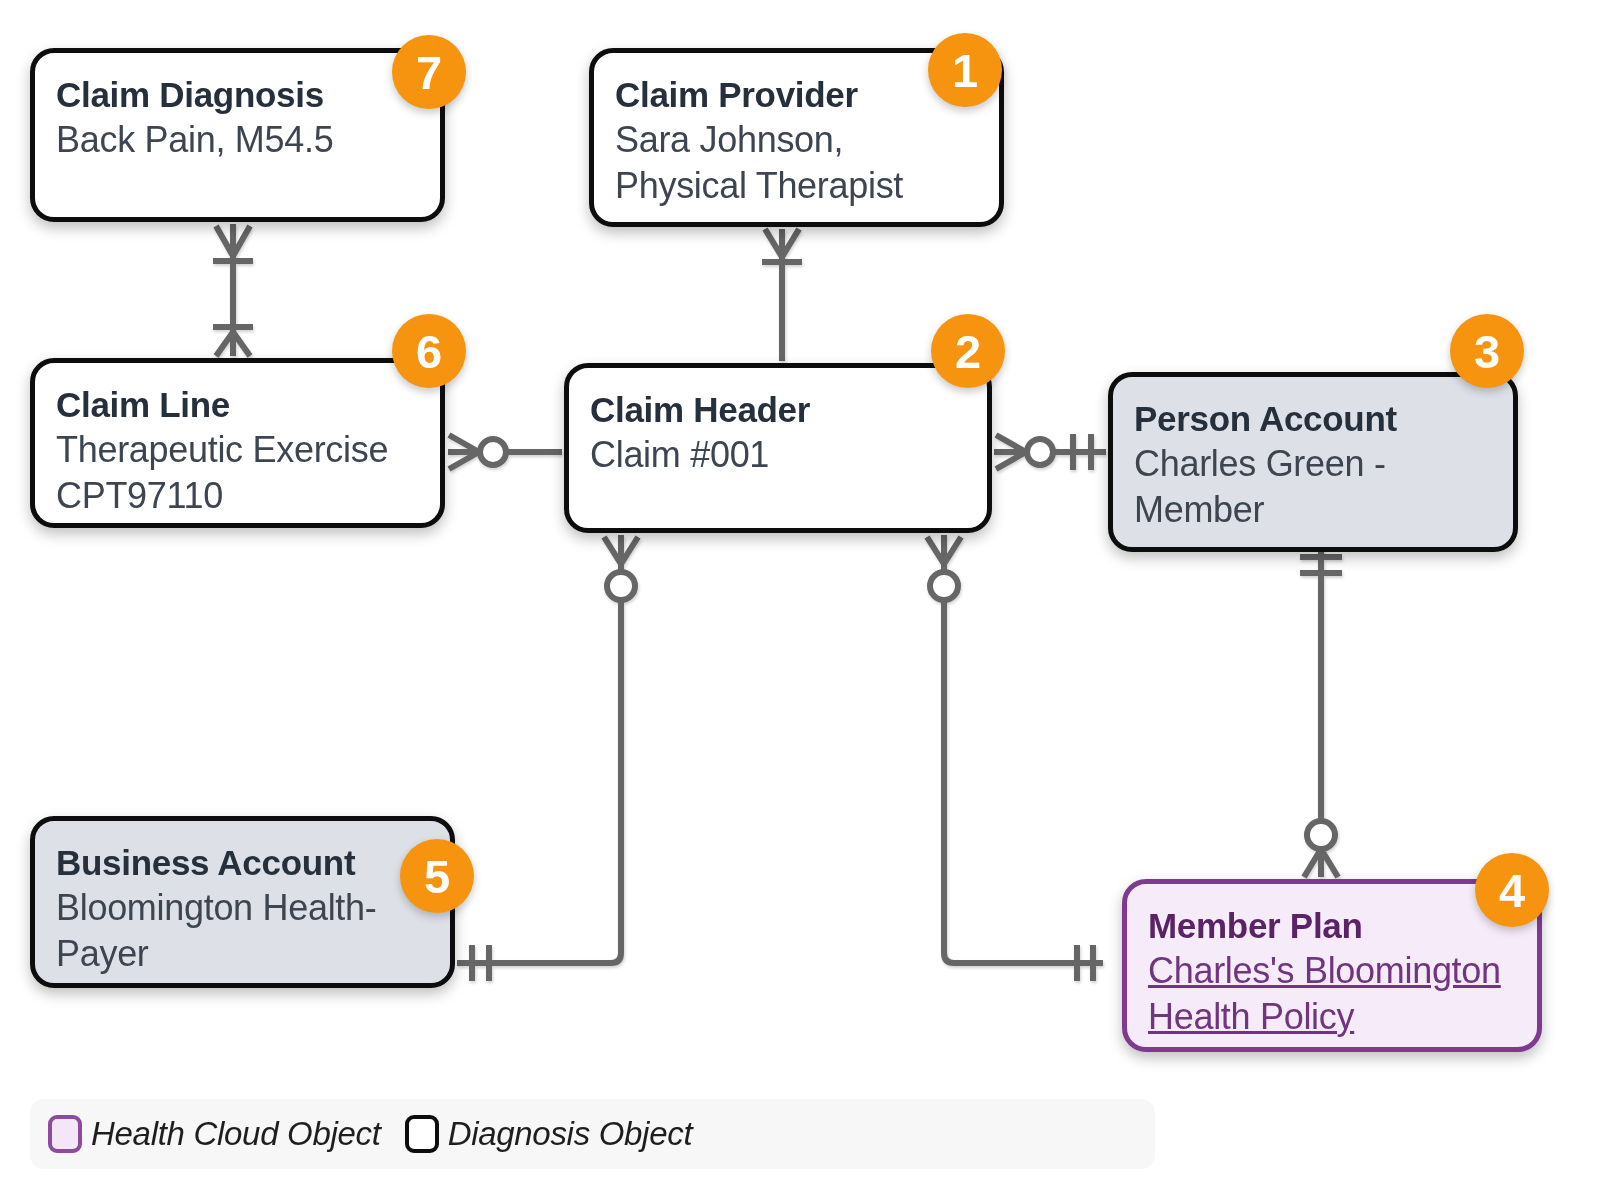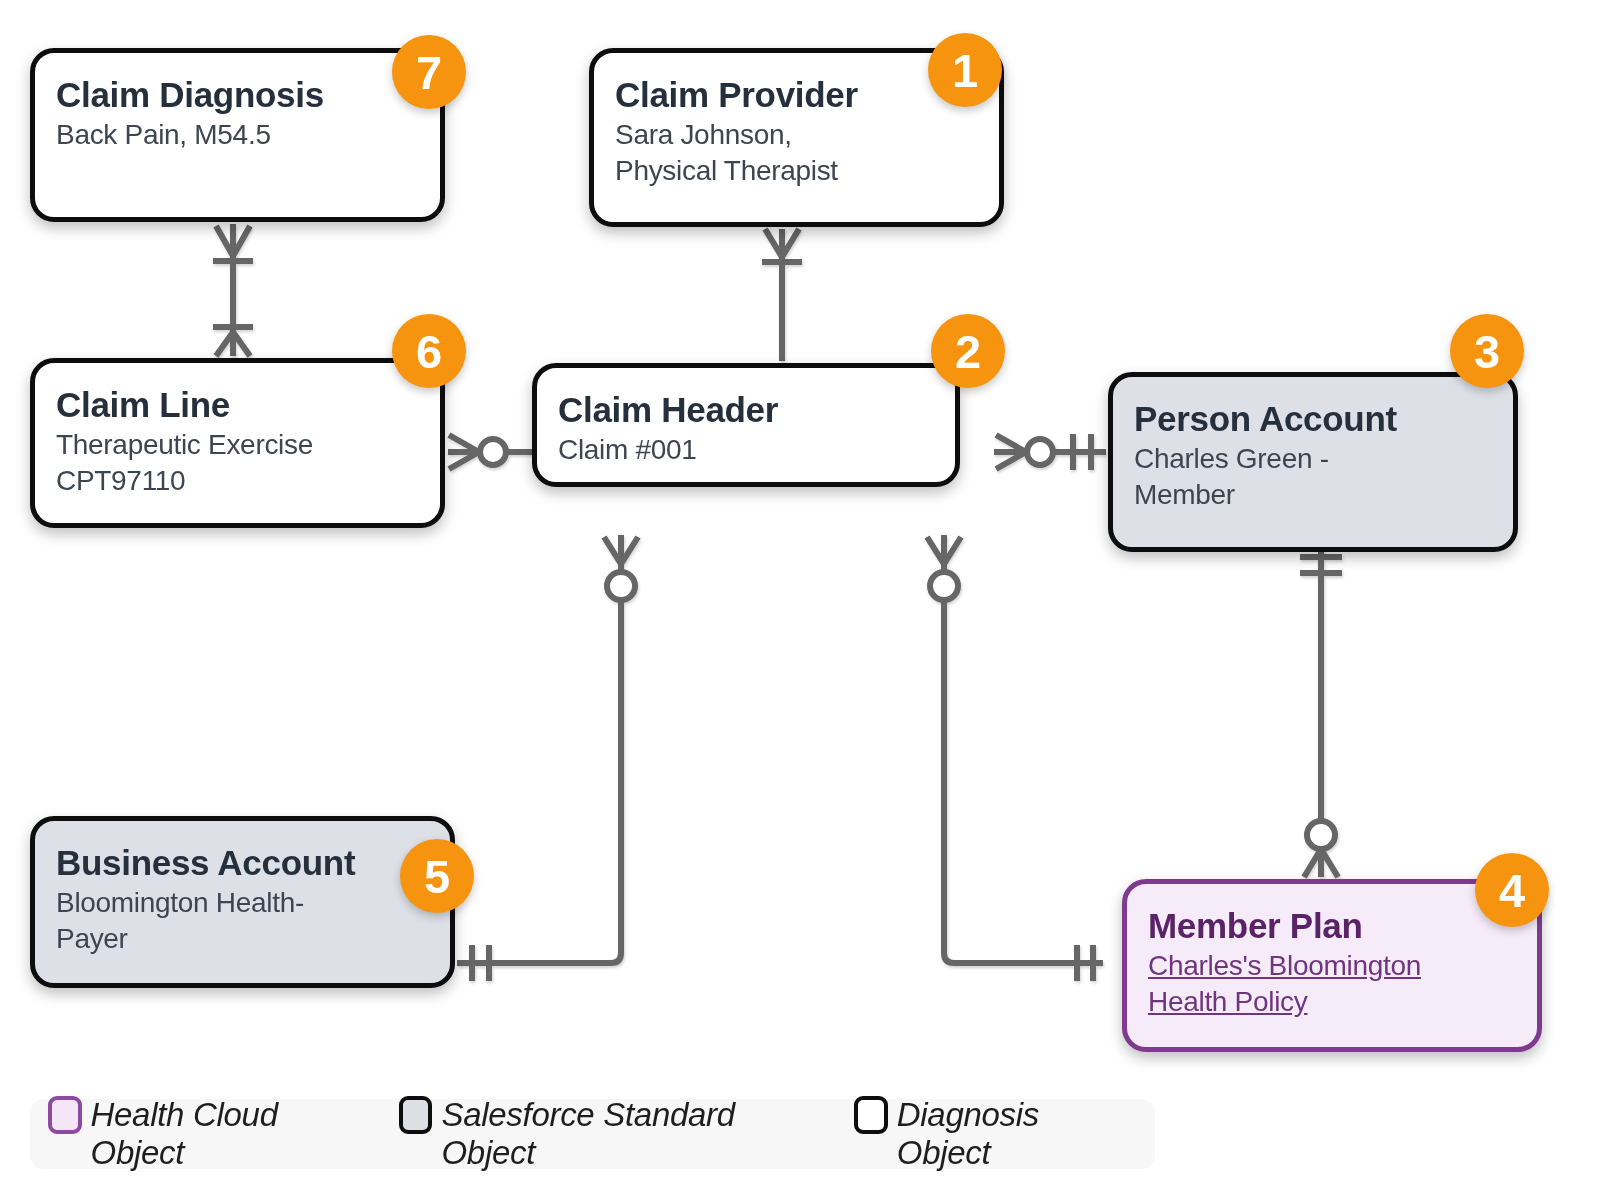--- a/index.html
+++ b/index.html
@@ -7,21 +7,21 @@
     position:relative;width:1600px;height:1201px;background:#ffffff;overflow:hidden;
     font-family:"Liberation Sans", sans-serif;
   }
   
   .node{
     position:absolute;background:#ffffff;border:5px solid #0d0d0d;border-radius:24px;
     box-sizing:border-box;padding:21px 18px 0 21px;
     box-shadow:0 6px 14px rgba(0,0,0,.25);
   }
   .node-title{font-weight:bold;font-size:35px;color:#26303d;line-height:1.22;letter-spacing:-.3px;}
-  .node-subtitle{font-size:28px;color:#3d4550;line-height:1.28;white-space:pre-line;letter-spacing:-.3px;}
+  .node-subtitle{font-size:36px;color:#3d4550;line-height:1.28;white-space:pre-line;letter-spacing:-.3px;}
   .node.standard{background:#dde1e7;}
   .node.health{background:#f6ecf9;border-color:#7d3a8f;}
   .node.health .node-title{color:#5b2367;}
   .node.health .node-subtitle{color:#70357f;text-decoration:underline;}
   
   .badge{
     position:absolute;width:74px;height:74px;border-radius:50%;
     background:#f7940f;color:#fff;font-weight:bold;font-size:47px;
     display:flex;align-items:center;justify-content:center;
     box-shadow:0 4px 9px rgba(0,0,0,.22);z-index:5;
@@ -109,21 +109,21 @@
     <div class="node-subtitle">Sara Johnson,
 Physical Therapist</div>
   </div>
 
   <div class="node" style="left:30px;top:358px;width:415px;height:170px;">
     <div class="node-title">Claim Line</div>
     <div class="node-subtitle">Therapeutic Exercise
 CPT97110</div>
   </div>
 
-  <div class="node" style="left:532px;top:363px;width:428px;height:124px;">
+  <div class="node" style="left:564px;top:363px;width:428px;height:170px;">
     <div class="node-title">Claim Header</div>
     <div class="node-subtitle">Claim #001</div>
   </div>
 
   <div class="node standard" style="left:1108px;top:372px;width:410px;height:180px;">
     <div class="node-title">Person Account</div>
     <div class="node-subtitle">Charles Green -
 Member</div>
   </div>
 
@@ -146,22 +146,18 @@
   <div class="badge" style="left:1450px;top:314px;">3</div>
   <div class="badge" style="left:400px;top:839px;">5</div>
   <div class="badge" style="left:1475px;top:853px;">4</div>
 
   <div class="legend">
     <div class="legend-item">
       <span class="swatch health"></span>
       <span class="legend-label">Health Cloud Object</span>
     </div>
     <div class="legend-item">
-      <span class="swatch standard"></span>
-      <span class="legend-label">Salesforce Standard Object</span>
-    </div>
-    <div class="legend-item">
       <span class="swatch external"></span>
       <span class="legend-label">Diagnosis Object</span>
     </div>
   </div>
 
 </div>
 
 </body></html>

